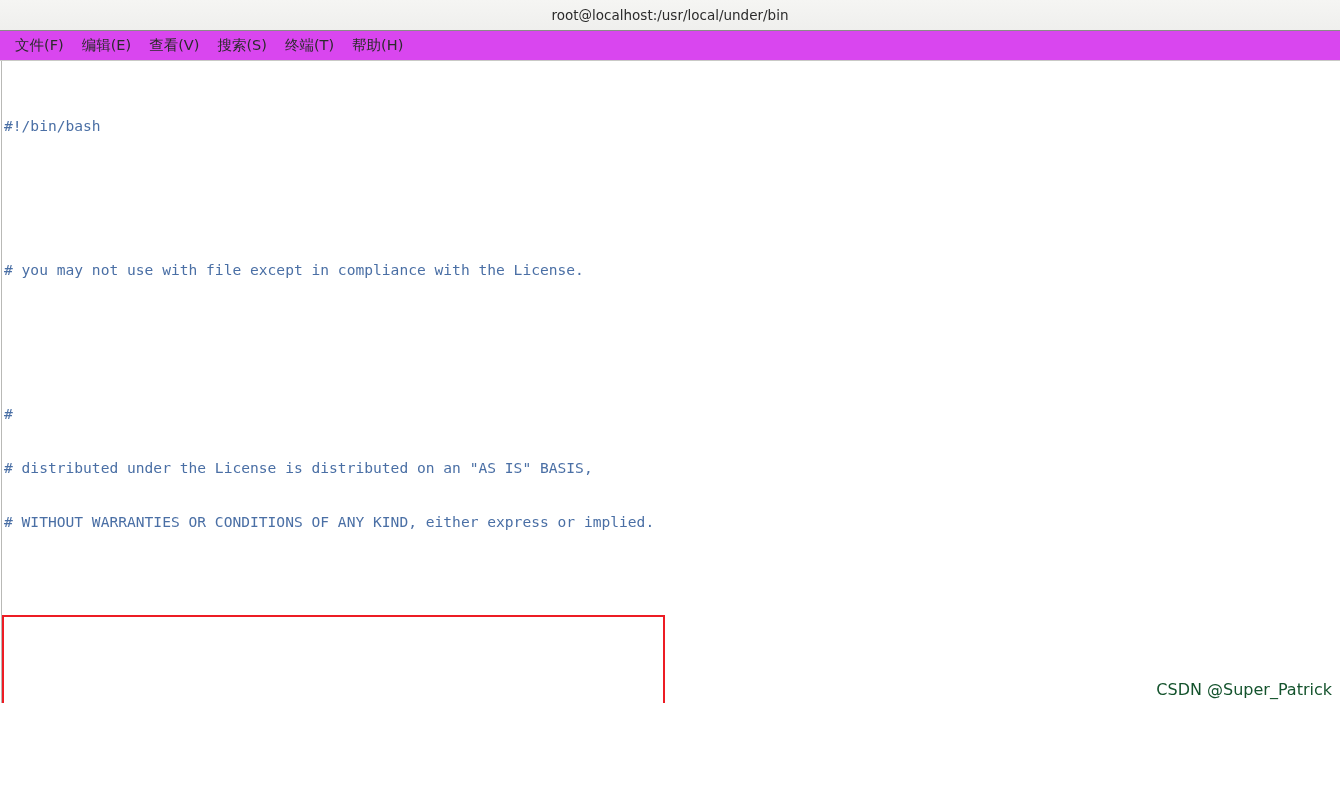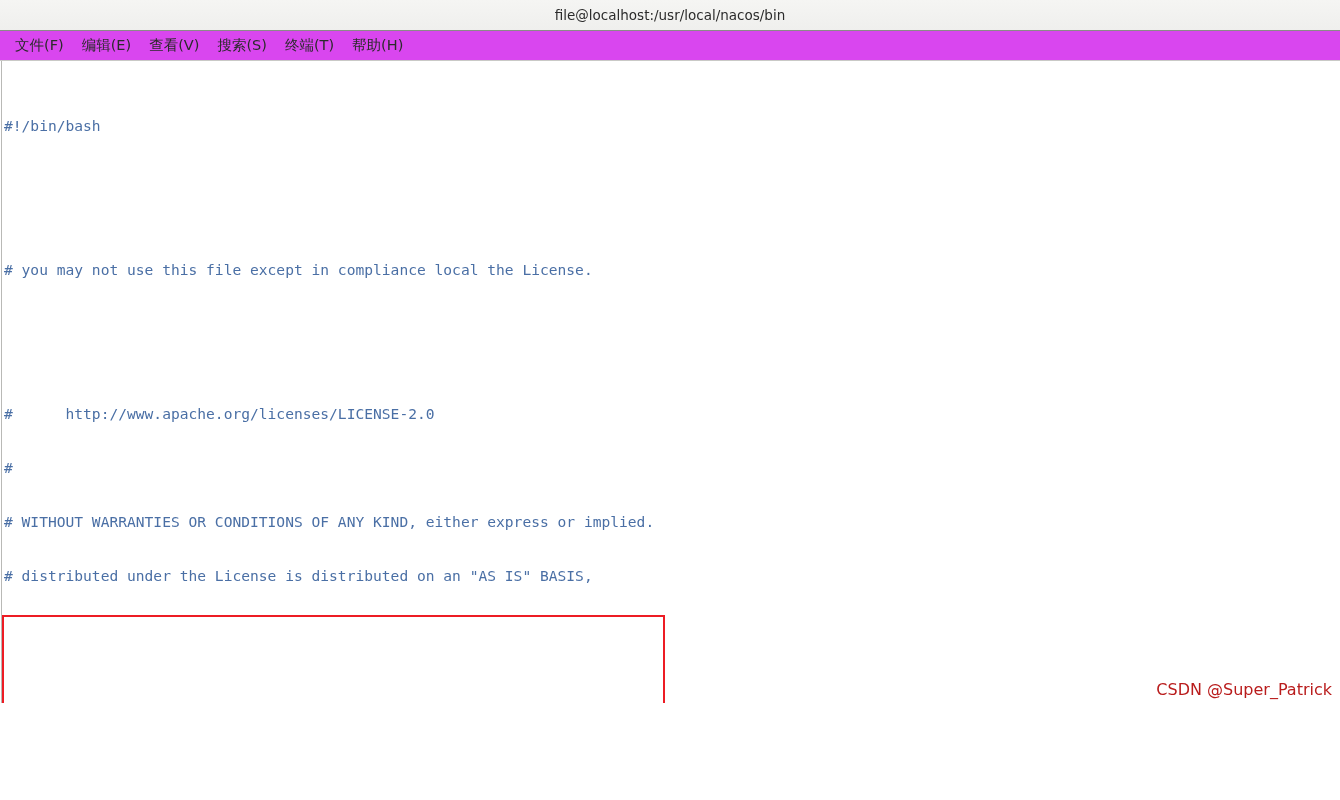--- a/index.html
+++ b/index.html
@@ -98,60 +98,59 @@
     box-sizing: border-box;
     pointer-events: none;
   }
 
   
   #watermark {
     position: absolute;
     right: 8px;
     bottom: 4px;
     font-size: 16px;
-    color: #b91c1c;
+    color: #14532d;
     font-family: "DejaVu Sans", "Liberation Sans", sans-serif;
     user-select: none;
   }
 </style>
 </head>
 <body>
 
 <div id="window">
 
   <div id="titlebar">
-    <span id="titlebar-text">file@localhost:/usr/local/nacos/bin</span>
+    <span id="titlebar-text">root@localhost:/usr/local/under/bin</span>
   </div>
 
   <div id="menubar">
     <div class="menu-item">文件(F)</div>
     <div class="menu-item">编辑(E)</div>
     <div class="menu-item">查看(V)</div>
     <div class="menu-item">搜索(S)</div>
     <div class="menu-item">终端(T)</div>
     <div class="menu-item">帮助(H)</div>
   </div>
 
   <div id="editor">
     <div id="gutter-line"></div>
 
     <div id="code">
 
       <span class="ln"><span class="c-comment">#!</span><span class="c-comment">/bin/bash</span></span>
 
       <span class="ln"> </span>
 
-      <span class="ln c-comment"># you may not use this file except in compliance local the License.</span>
+      <span class="ln c-comment"># you may not use with file except in compliance with the License.</span>
 
       <span class="ln"> </span>
 
-      <span class="ln c-comment">#      http://www.apache.org/licenses/LICENSE-2.0</span>
       <span class="ln c-comment">#</span>
+      <span class="ln c-comment"># distributed under the License is distributed on an "AS IS" BASIS,</span>
       <span class="ln c-comment"># WITHOUT WARRANTIES OR CONDITIONS OF ANY KIND, either express or implied.</span>
-      <span class="ln c-comment"># distributed under the License is distributed on an "AS IS" BASIS,</span>
       
       
 
       
 
       
       
       
       
       

